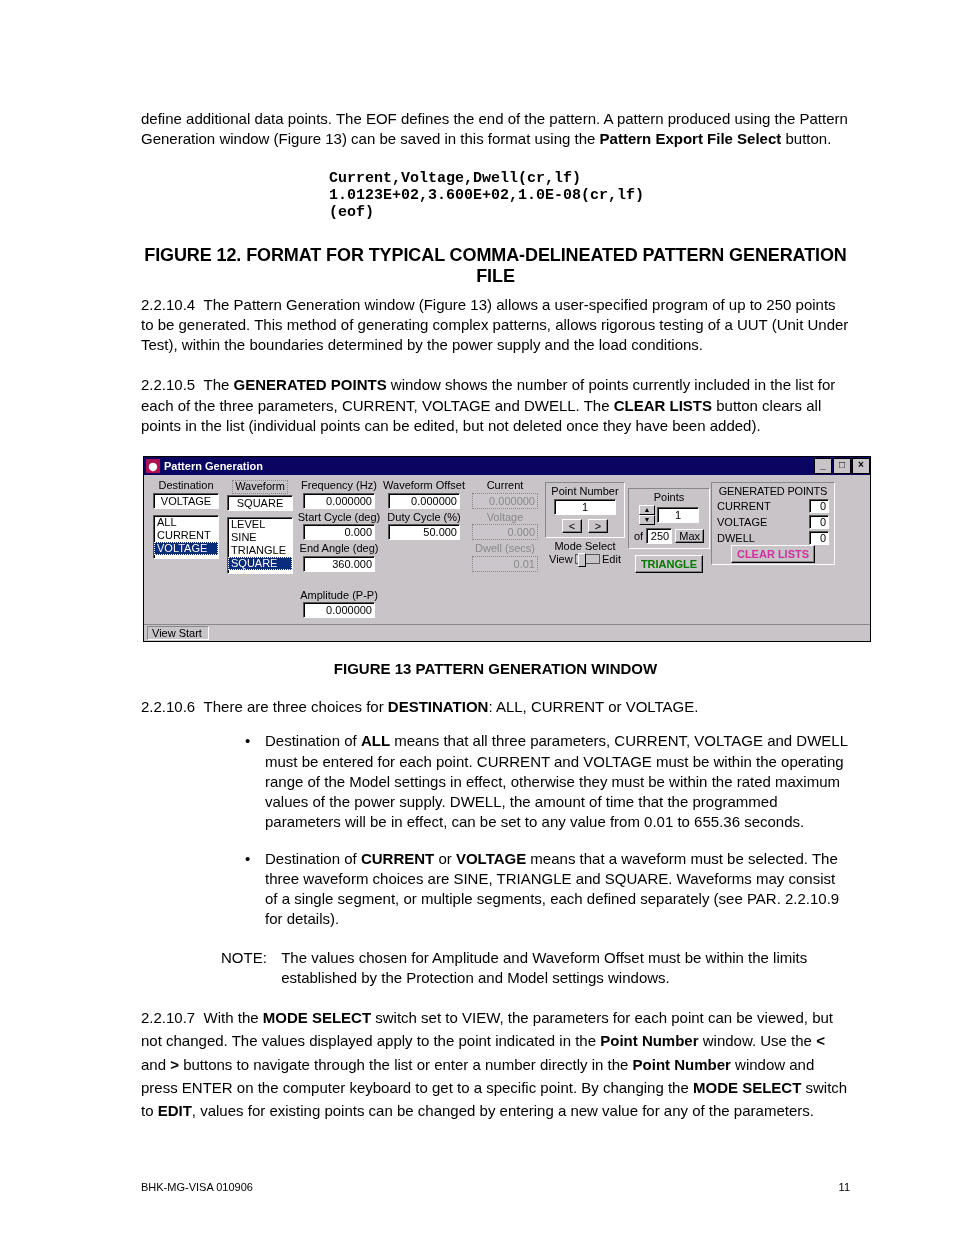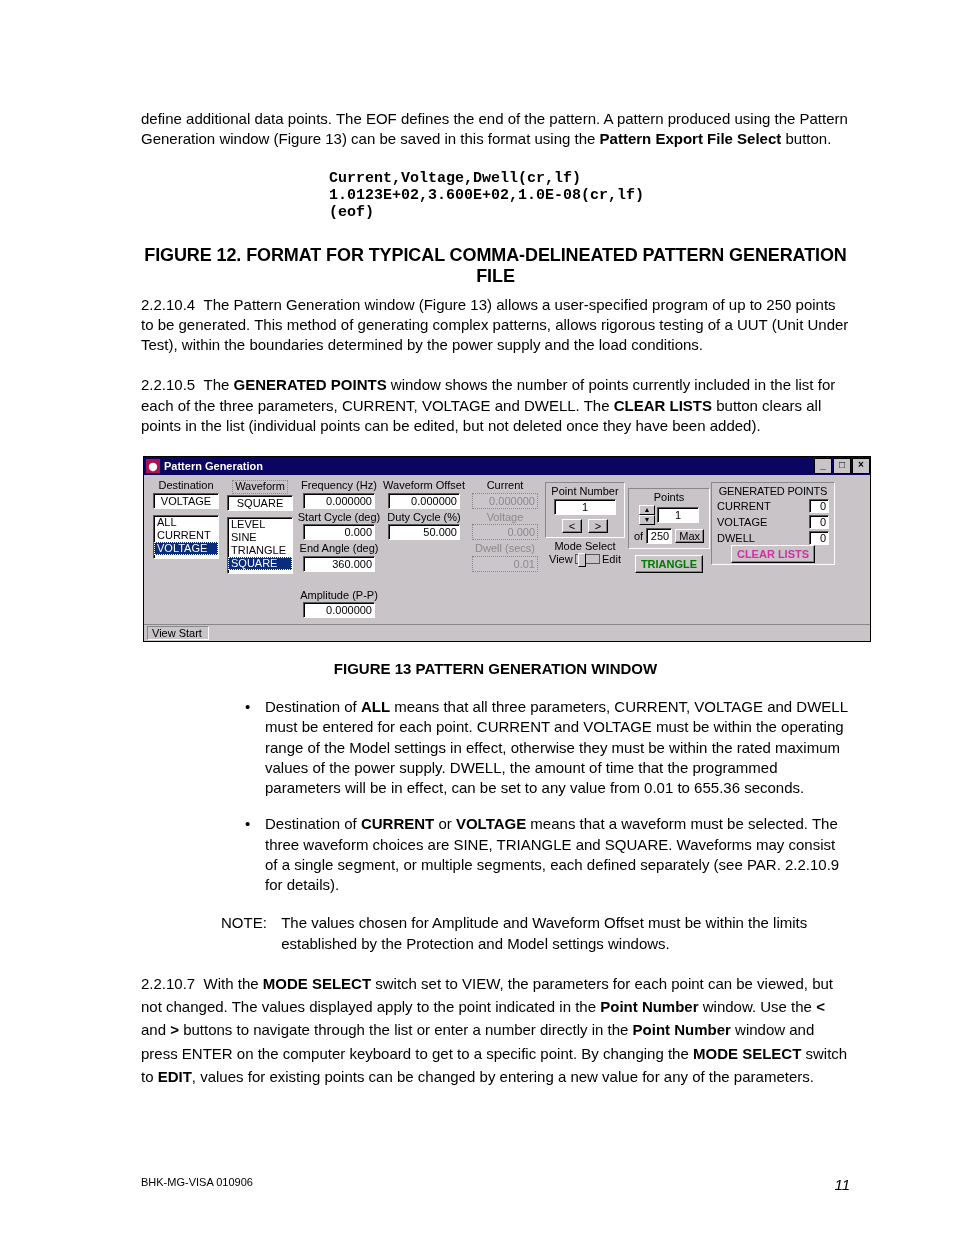--- a/index.html
+++ b/index.html
@@ -78,22 +78,21 @@
   }
   .footer {
     position: absolute;
     bottom: 42px;
     left: 141px;
     right: 104px;
     font-size: 11px;
   }
   .footer .page-num {
     float: right;
-    font-size: 15px;
-    font-style: italic;
+    font-size: 11px;
   }
 
   
   .win {
     width: 726px;
     margin: 18px 0 0 2px;
     background: #c8c4c8;
     border: 1px solid #000;
     font-family: "MS Sans Serif", Tahoma, sans-serif;
     font-size: 11px;
@@ -387,20 +386,23 @@
       </div>
     </div>
 
     <div class="statusbar">
       <span class="status-cell">View Start</span>
     </div>
   </div>
 
   <div class="fig-caption2">FIGURE 13  PATTERN GENERATION WINDOW</div>
 
+  <p class="body-text para" style="margin-bottom:14px">
+    <span>2.2.10.6</span>&nbsp;&nbsp;<span>There are three choices for </span><b>DESTINATION</b><span>: ALL, CURRENT or VOLTAGE.</span>
+  </p>
 
   <ul class="bullets">
     <li>
       <span>Destination of </span><b>ALL</b><span> means that all three parameters, CURRENT, VOLTAGE and DWELL must be entered for each point. CURRENT and VOLTAGE must be within the operating range of the Model settings in effect, otherwise they must be within the rated maximum values of the power supply. DWELL, the amount of time that the programmed parameters will be in effect, can be set to any value from 0.01 to 655.36 seconds.</span>
     </li>
     <li>
       <span>Destination of </span><b>CURRENT</b><span> or </span><b>VOLTAGE</b><span> means that a waveform must be selected. The three waveform choices are SINE, TRIANGLE and SQUARE. Waveforms may consist of a single segment, or multiple segments, each defined separately (see PAR. 2.2.10.9 for details).</span>
     </li>
   </ul>
 

